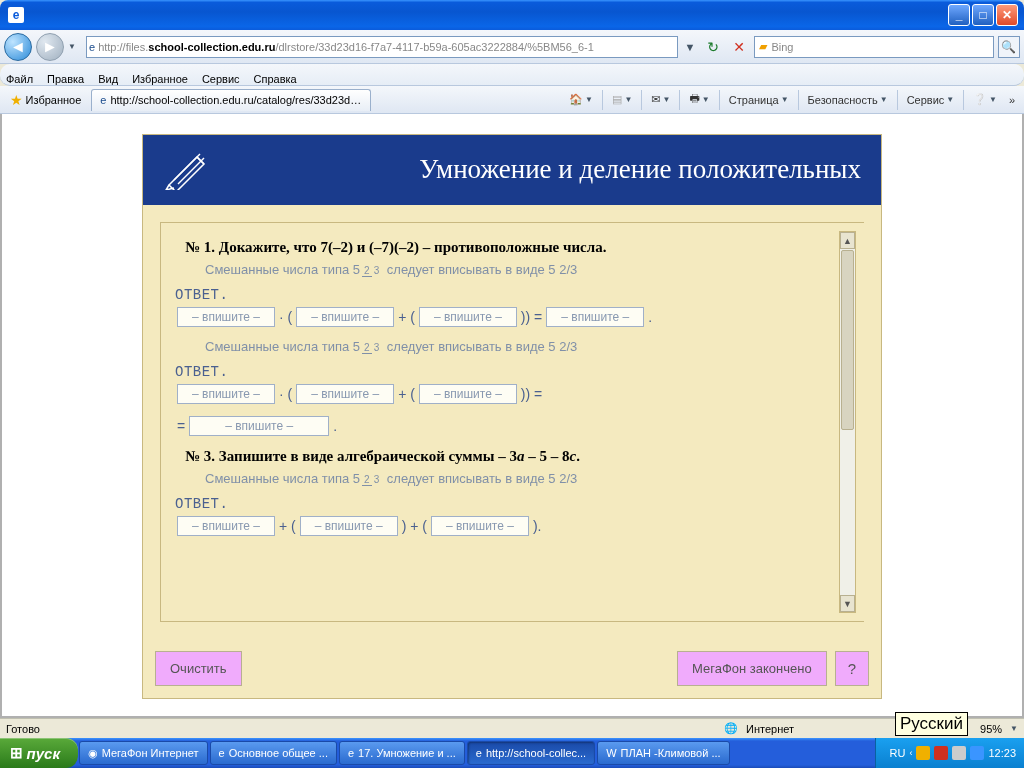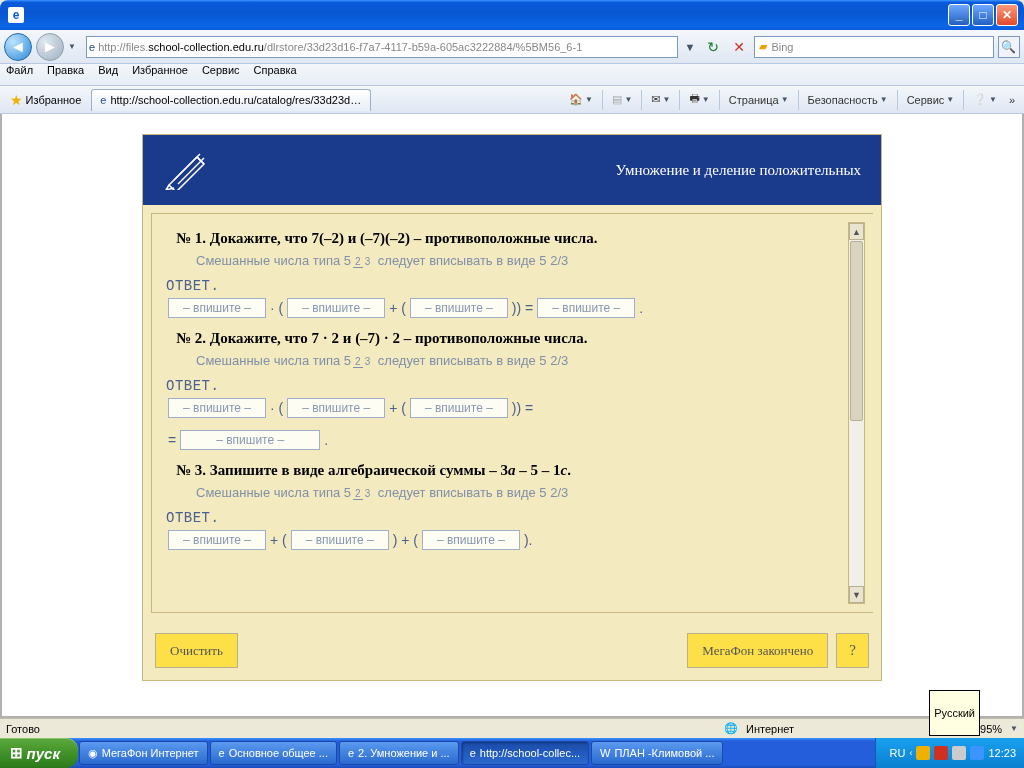--- a/index.html
+++ b/index.html
@@ -50,39 +50,40 @@
   height: 22px;
   background: #fff;
   border: 1px solid #7a9ac0;
   display: flex;
   align-items: center;
   padding: 0 2px;
   font-size: 11px;
   color: #888;
 }
 .addrbar .fav { color:#1a4b8c; margin-right:3px;}
-.addrbar b { color: #000; font-weight: normal; text-align: right; }
+.addrbar b { color: #000; font-weight: bold; text-align: right; }
 .addr-drop { width:16px; text-align:center; color:#456; }
 .tbicon { width: 22px; height: 22px; border:1px solid transparent; display:flex;align-items:center;justify-content:center;font-size:14px; }
 .tbicon.refresh { color:#1a7a2a; }
 .tbicon.stop { color:#d03020; }
 .searchbox {
   width: 240px; height: 22px; background: #fff; border: 1px solid #7a9ac0;
   display:flex; align-items:center; padding: 0 4px; color:#888; gap:4px;
 }
 .searchgo { width:22px; height:22px; background:#f0f4fa; border:1px solid #7a9ac0; display:flex;align-items:center;justify-content:center;color:#456; font-size:12px; }
 .menubar {
   height: 22px;
   background: linear-gradient(to bottom, #f4f7fb, #e6edf6);
   border-bottom: 1px solid #b8c8de;
   display: flex;
-  align-items: flex-start;
+  align-items: flex-end;
   padding: 0 6px;
   gap: 14px;
   color: #000;
+  border-radius: 10px;
 }
 .favrow {
   height: 28px;
   background: linear-gradient(to bottom, #f4f7fb, #dfe7f3);
   border-bottom: 1px solid #b8c8de;
   display: flex;
   align-items: center;
   padding: 0 6px;
   gap: 6px;
 }
@@ -129,25 +130,25 @@
   width: 50px;
   height: 42px;
   display: flex;
   align-items: center;
   justify-content: center;
 }
 .page-header .htxt {
   flex: 1;
   text-align: right;
   font-family: Georgia, serif;
-  font-size: 15px;
+  font-size: 27px;
   line-height: 1.25;
 }
 .problems {
-  margin: 8px;
+  margin: 17px;
   border: 1px solid #c8b880;
   border-right: none;
   background: #f4eabf;
   padding: 12px 14px 8px 14px;
   height: 400px;
   overflow: hidden;
   position: relative;
 }
 .scroll-rail {
   position: absolute;
@@ -180,26 +181,26 @@
   min-width: 72px;
   text-align: center;
 }
 .inp.wide { min-width: 140px; }
 .tok { color: #4a6090; padding: 0 2px; font-size: 14px; }
 .footer-btns {
   padding: 12px;
   display: flex;
 }
 .pbtn {
-  background: #fde047;
+  background: #f0abfc;
   border: 1px solid #b8b090;
   padding: 8px 14px;
   font-size: 13px;
   color: #555;
-  font-family: Liberation Serif, serif;
+  font-family: Liberation Sans, sans-serif;
   text-align: center;
 }
 .pbtn.q { padding: 8px 12px; font-size:15px; }
 .fspacer { flex: 1; }
 .statusbar {
   position: absolute;
   left: 0; right: 0;
   bottom: 30px;
   height: 20px;
   background: #ece9d8;
@@ -259,26 +260,26 @@
   align-items: center;
   gap: 4px;
   color: #fff;
   font-size: 11px;
   border-left: 1px solid #0a60a0;
   margin-left: auto;
 }
 .tray .ico { width:14px; height:14px; }
 .lang-tip {
   position: absolute;
-  right: 44px;
+  right: 56px;
   bottom: 32px;
   background: #ffffe1;
   border: 1px solid #000;
-  padding: 16px 4px;
-  font-size: 11px;
+  padding: 1px 4px;
+  font-size: 17px;
 }
 .favrow-right { display:flex; margin-left:auto; gap:6px; align-items:center; }
 .sep { width:1px; height:20px; background:#b8c8de; }
 </style>
 </head>
 <body>
 
 <div class="titlebar">
   <div class="ie-icon">e</div>
   <div class="spacer"></div>
@@ -403,41 +404,40 @@
         <span class="inp">– впишите –</span>
         <span class="tok">· (</span>
         <span class="inp">– впишите –</span>
         <span class="tok"> + (</span>
         <span class="inp">– впишите –</span>
         <span class="tok">)) = </span>
         <span class="inp">– впишите –</span>
         <span class="tok">.</span>
       </div>
 
-      <div class="prob-title">№ 2. Докажите, что 7 · 2 и (–7) · 2 – противоположные числа.</div>
       <div class="hint">
         <span>Смешанные числа типа 5</span><span class="frac"><span class="n">2</span><span class="d">3</span></span><span> следует вписывать в виде  5 2/3</span>
       </div>
       <div class="answer-label">ОТВЕТ.</div>
       <div class="answer-line">
         <span class="inp">– впишите –</span>
         <span class="tok"> · (</span>
         <span class="inp">– впишите –</span>
         <span class="tok"> + (</span>
         <span class="inp">– впишите –</span>
         <span class="tok">)) =</span>
       </div>
       <div class="answer-line">
         <span class="tok">= </span>
         <span class="inp wide">– впишите –</span>
         <span class="tok">.</span>
       </div>
 
       <div class="prob-title">
-        <span>№ 3. Запишите в виде алгебраической суммы – 3</span><i>a</i><span> – 5 – 1</span><i>c</i><span>.</span>
+        <span>№ 3. Запишите в виде алгебраической суммы – 3</span><i>a</i><span> – 5 – 8</span><i>c</i><span>.</span>
       </div>
       <div class="hint">
         <span>Смешанные числа типа 5</span><span class="frac"><span class="n">2</span><span class="d">3</span></span><span> следует вписывать в виде  5 2/3</span>
       </div>
       <div class="answer-label">ОТВЕТ.</div>
       <div class="answer-line">
         <span class="inp">– впишите –</span>
         <span class="tok"> + (</span>
         <span class="inp">– впишите –</span>
         <span class="tok">) + (</span>
@@ -484,21 +484,21 @@
   <div class="taskbtn">
       <span>◉</span>
       <span>МегаФон Интернет</span>
     </div>
   <div class="taskbtn">
       <span>e</span>
       <span>Основное общее ...</span>
     </div>
   <div class="taskbtn">
       <span>e</span>
-      <span>2. Умножение и ...</span>
+      <span>17. Умножение и ...</span>
     </div>
   <div class="taskbtn active">
       <span>e</span>
       <span>http://school-collec...</span>
     </div>
   <div class="taskbtn">
       <span>W</span>
       <span>ПЛАН -Климовой ...</span>
     </div>
   <div class="tray">

